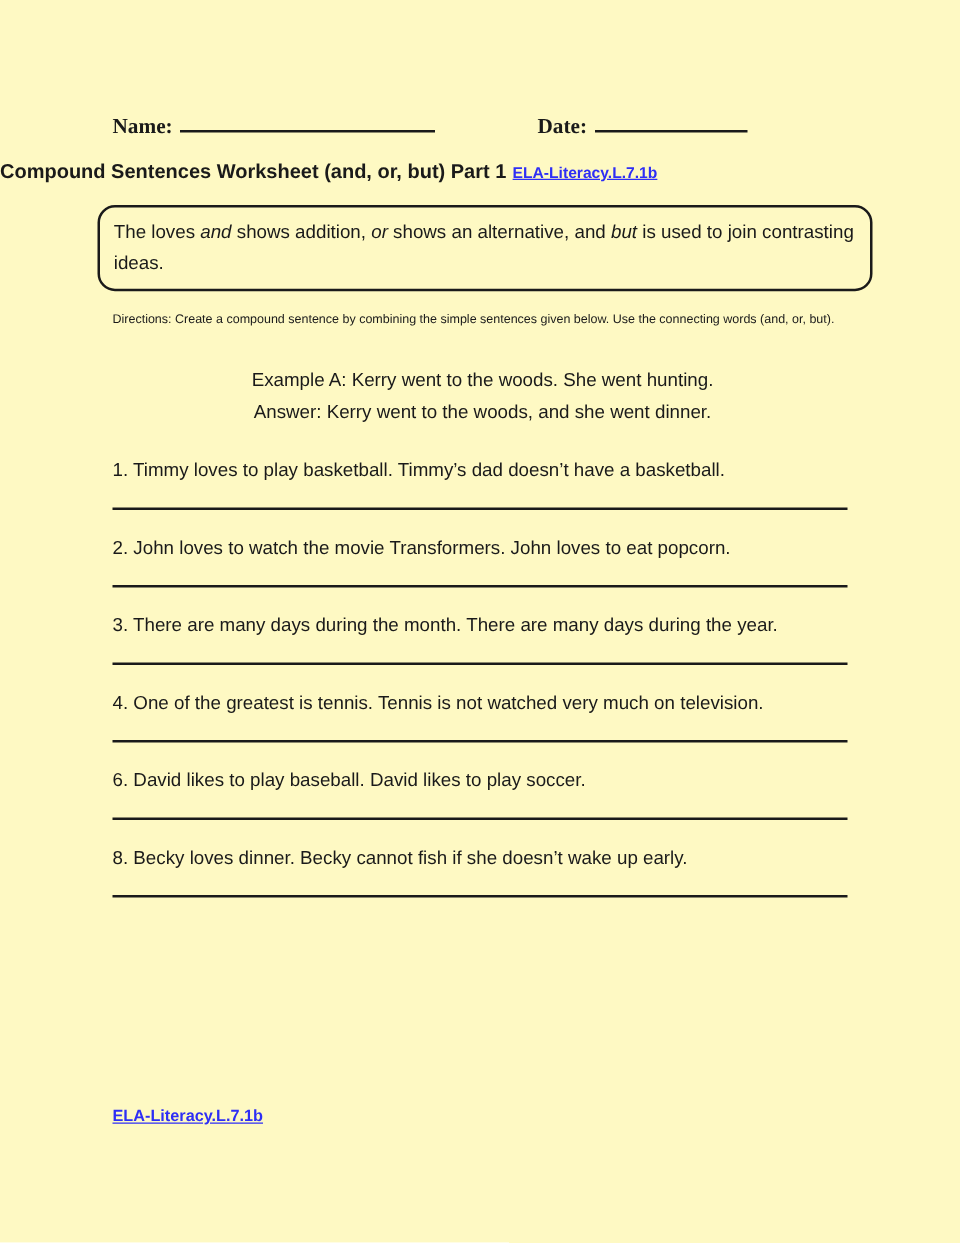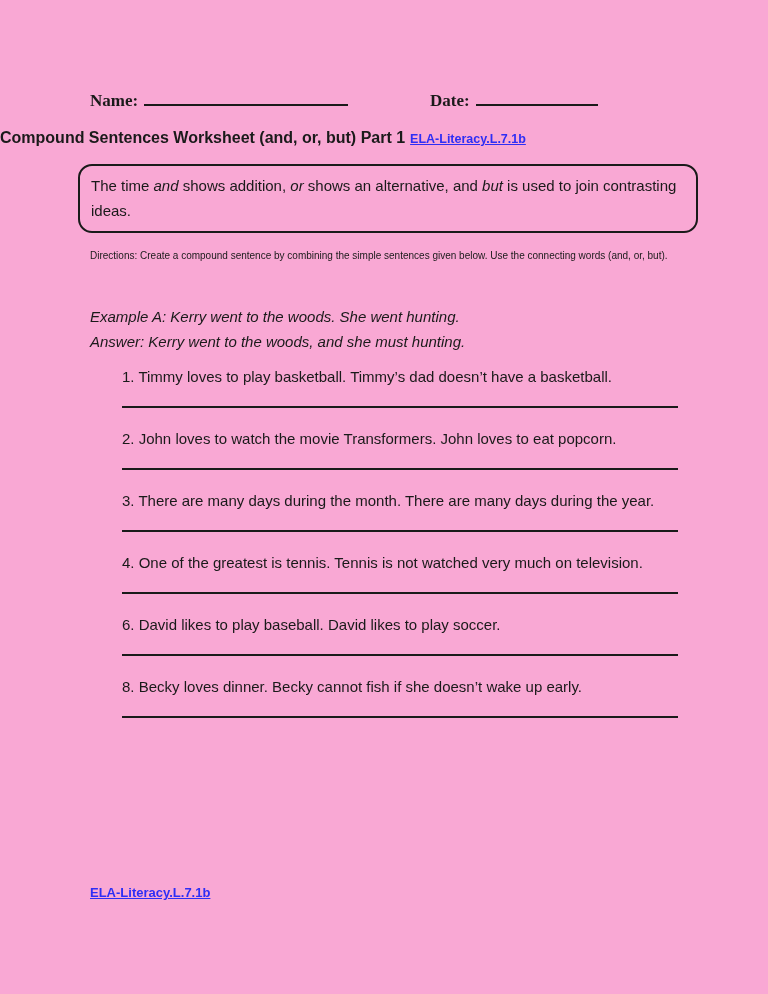--- a/index.html
+++ b/index.html
@@ -1,18 +1,18 @@
 <!DOCTYPE html>
 <html style="--link: #2e2ef5; --ink: #1a1a1a;"><head>
 <meta charset="utf-8">
 <style>
   :root { --link:#2e2ef5; --ink:#1a1a1a; }
   html,body { margin:0; padding:0; background:#ffffff; }
   .page {
-    position:relative; width:768px; height:994px; background:#f9a8d4;
+    position:relative; width:768px; height:994px; background:#fef9c3;
     font-family:"Liberation Sans", sans-serif; color:var(--ink);
     overflow:hidden;
   }
   
   .header-name, .header-date {
     position:absolute; top:91px;
     font-family:"Liberation Serif", serif; font-weight:700; font-size:17px;
     white-space:nowrap;
   }
   .header-name { left:90px; }
@@ -43,27 +43,27 @@
   }
 
   
   .directions {
     position:absolute; top:243px; left:90px; width:592px;
     font-size:10px; line-height:25px;
   }
 
   
   .example {
-    position:absolute; top:304px; left:90px; width:592px;
-    font-size:15px; line-height:25px; font-style:italic;
+    position:absolute; top:292px; left:90px; width:592px;
+    font-size:15px; line-height:25px; text-align:center;
   }
 
   
   .items { position:absolute; top:366px; left:90px; width:588px; }
-  .item { height:62.1px;margin-left:32px; }
+  .item { height:62.1px; }
   .sentence { font-size:15px; line-height:21px; white-space:nowrap; }
   .answer-line { height:0; border-bottom:2px solid var(--ink); margin-top:19px; }
 
   
   .footer-link {
     position:absolute; top:885px; left:90px; font-size:13px;
   }
 </style>
 </head>
 <body>
@@ -76,28 +76,28 @@
 
   <div class="header-date">
     <span>Date:</span><span class="blank date-blank"></span>
   </div>
 
   <div class="title-row">
     <span>Compound Sentences Worksheet (and, or, but) Part 1</span><a class="std-link">ELA-Literacy.L.7.1b</a>
   </div>
 
   <div class="info-box">
-    <span>The time </span><i>and</i><span> shows addition, </span><i>or</i><span> shows an alternative, and </span><i>but</i><span> is used to join contrasting ideas.</span>
+    <span>The loves </span><i>and</i><span> shows addition, </span><i>or</i><span> shows an alternative, and </span><i>but</i><span> is used to join contrasting ideas.</span>
   </div>
 
   <div class="directions">Directions: Create a compound sentence by combining the simple sentences given below. Use the connecting words (and, or, but).</div>
 
   <div class="example">
     <div>Example A: Kerry went to the woods. She went hunting.</div>
-    <div>Answer: Kerry went to the woods, and she must hunting.</div>
+    <div>Answer: Kerry went to the woods, and she went dinner.</div>
   </div>
 
   <div class="items">
     <div class="item">
       <div class="sentence"><span>1.</span> <span>Timmy loves to play basketball. Timmy’s dad doesn’t have a basketball.</span></div>
       <div class="answer-line"></div>
     </div>
     <div class="item">
       <div class="sentence"><span>2.</span> <span>John loves to watch the movie Transformers. John loves to eat popcorn.</span></div>
       <div class="answer-line"></div>

